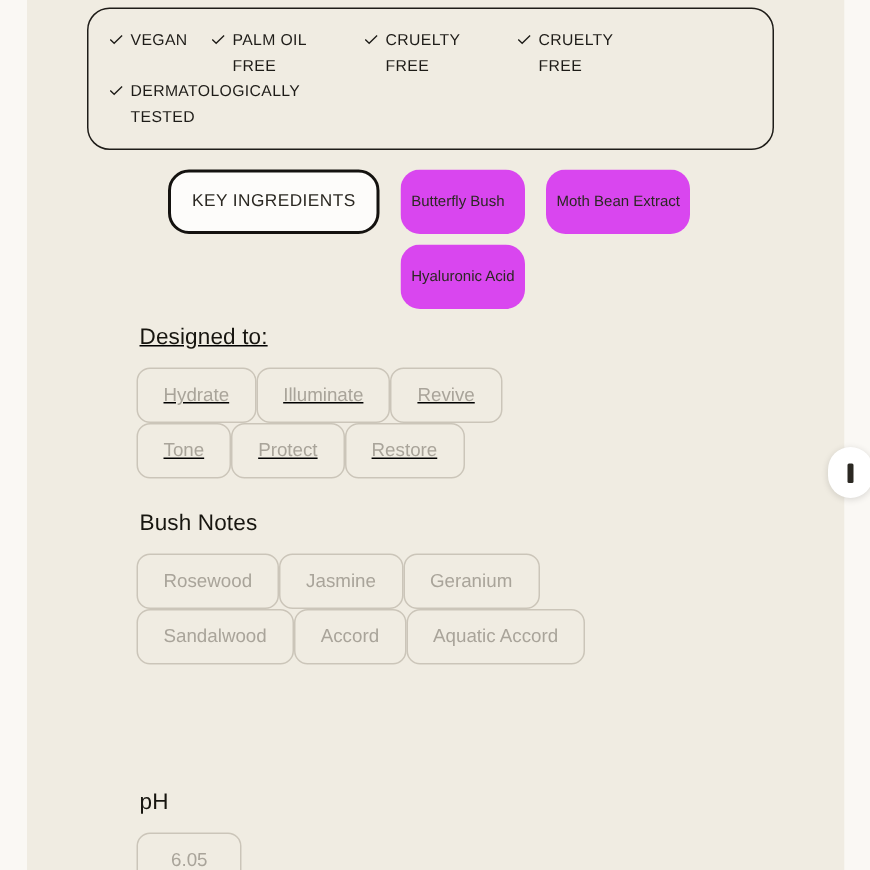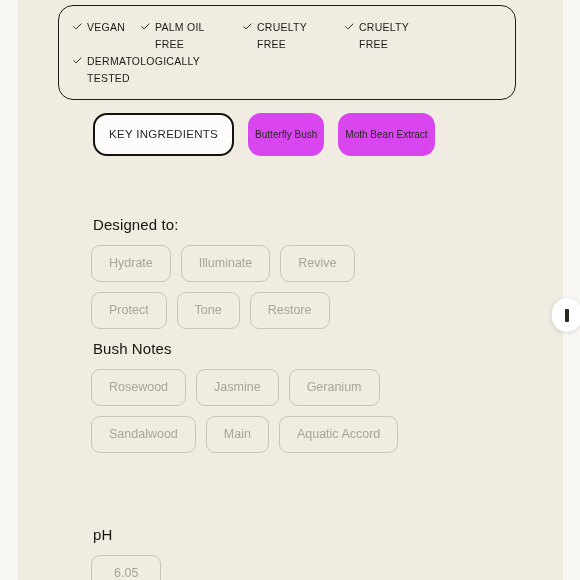--- a/index.html
+++ b/index.html
@@ -79,21 +79,21 @@
   .check-icon {
     flex: 0 0 auto;
     display: block;
     margin-top: 4px;
   }
   .claim-label { display: block; }
 
   
   .tabs-area {
     position: absolute;
-    left: 75px;
+    left: 94px;
     top: 113px;
     width: 420px;
   }
   .tabs-row {
     display: flex;
     align-items: flex-start;
     gap: 14px;
   }
   .tab-col { display: flex; flex-direction: column; gap: 7px; }
 
@@ -112,36 +112,36 @@
     background: #fdfcfa;
     border: 2px solid #14120f;
     border-radius: 14px;
     padding: 12px 14px;
     font-size: 11.5px;
     letter-spacing: 0.3px;
   }
 
   
   .section { position: absolute; left: 73px; width: 440px; }
-  .section-designed { top: 216px; }
+  .section-designed { top: 216px; text-decoration: underline; }
   .section-notes    { top: 340px; }
   .section-ph       { top: 506px; margin-top: 20px; }
 
   .section-title {
     font-size: 15px;
     color: #17150f;
     margin: 0 0 12px 2px;
     font-weight: 400;
     letter-spacing: 0.1px;
   }
 
   .chip-row {
     display: flex;
     flex-wrap: wrap;
-    gap: 10px;
+    gap: 0;
     width: 300px;
   }
   .chip-row.wide { width: 310px; }
 
   .chip {
     border: 1px solid #cbc5b9;
     border-radius: 9px;
     background: transparent;
     padding: 10px 17px;
     font-size: 12.5px;
@@ -224,49 +224,50 @@
 
     <div class="tabs-area">
       <div class="tabs-row">
 
         <div class="tab-col">
           <div class="tab-card active">KEY INGREDIENTS</div>
         </div>
 
         <div class="tab-col">
           <div class="tab-card">Butterfly Bush</div>
+          <div class="tab-card">Hyaluronic Acid</div>
         </div>
 
         <div class="tab-col">
           <div class="tab-card">Moth Bean Extract</div>
         </div>
 
       </div>
     </div>
 
     <div class="section section-designed">
       <h2 class="section-title">Designed to:</h2>
       <div class="chip-row">
         <div class="chip">Hydrate</div>
         <div class="chip">Illuminate</div>
         <div class="chip">Revive</div>
+        <div class="chip">Tone</div>
         <div class="chip">Protect</div>
-        <div class="chip">Tone</div>
         <div class="chip">Restore</div>
       </div>
     </div>
 
     <div class="section section-notes">
       <h2 class="section-title">Bush Notes</h2>
       <div class="chip-row wide">
         <div class="chip">Rosewood</div>
         <div class="chip">Jasmine</div>
         <div class="chip">Geranium</div>
         <div class="chip">Sandalwood</div>
-        <div class="chip">Main</div>
+        <div class="chip">Accord</div>
         <div class="chip">Aquatic Accord</div>
       </div>
     </div>
 
     <div class="section section-ph">
       <h2 class="section-title">pH</h2>
       <div class="chip-row">
         <div class="chip ph-chip">6.05</div>
       </div>
     </div>

